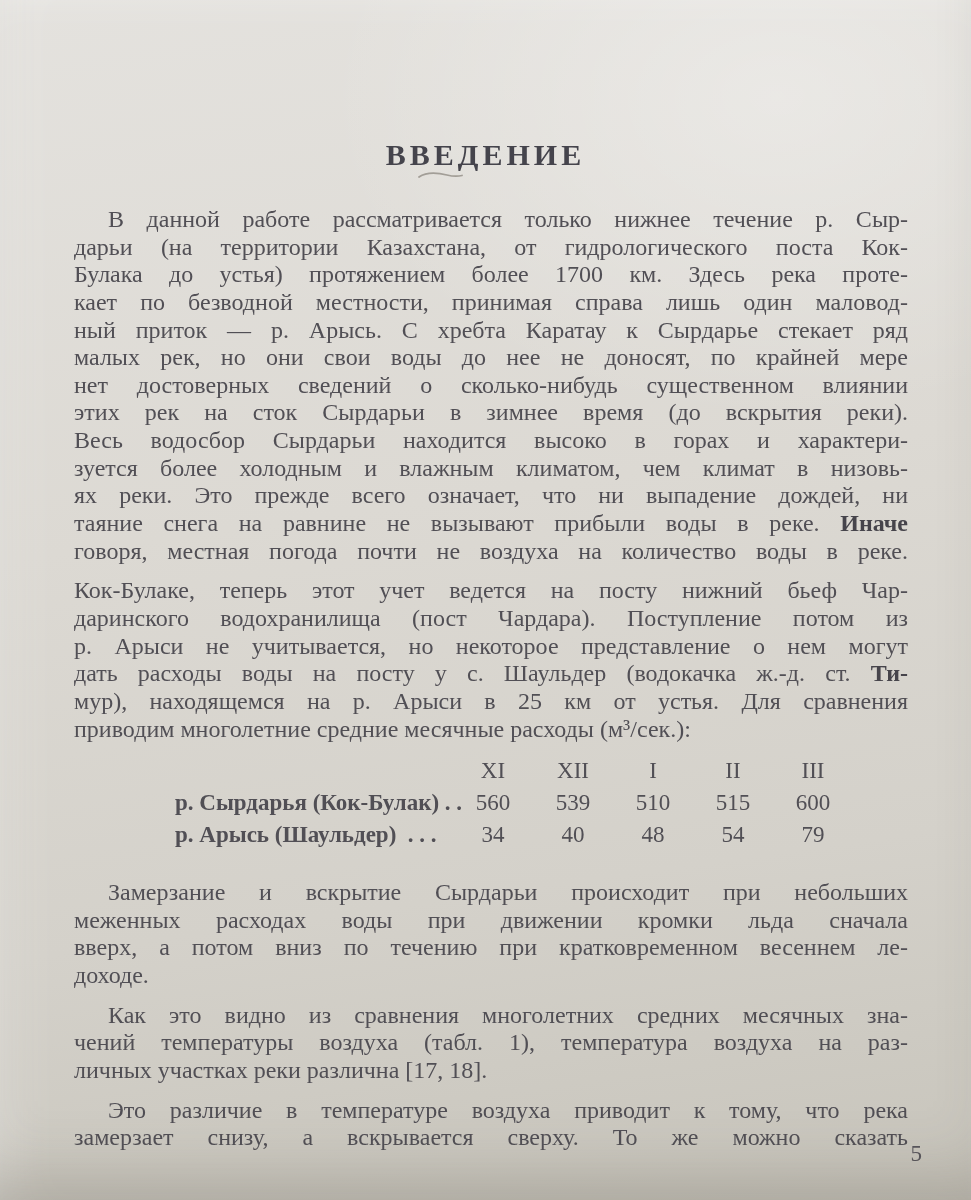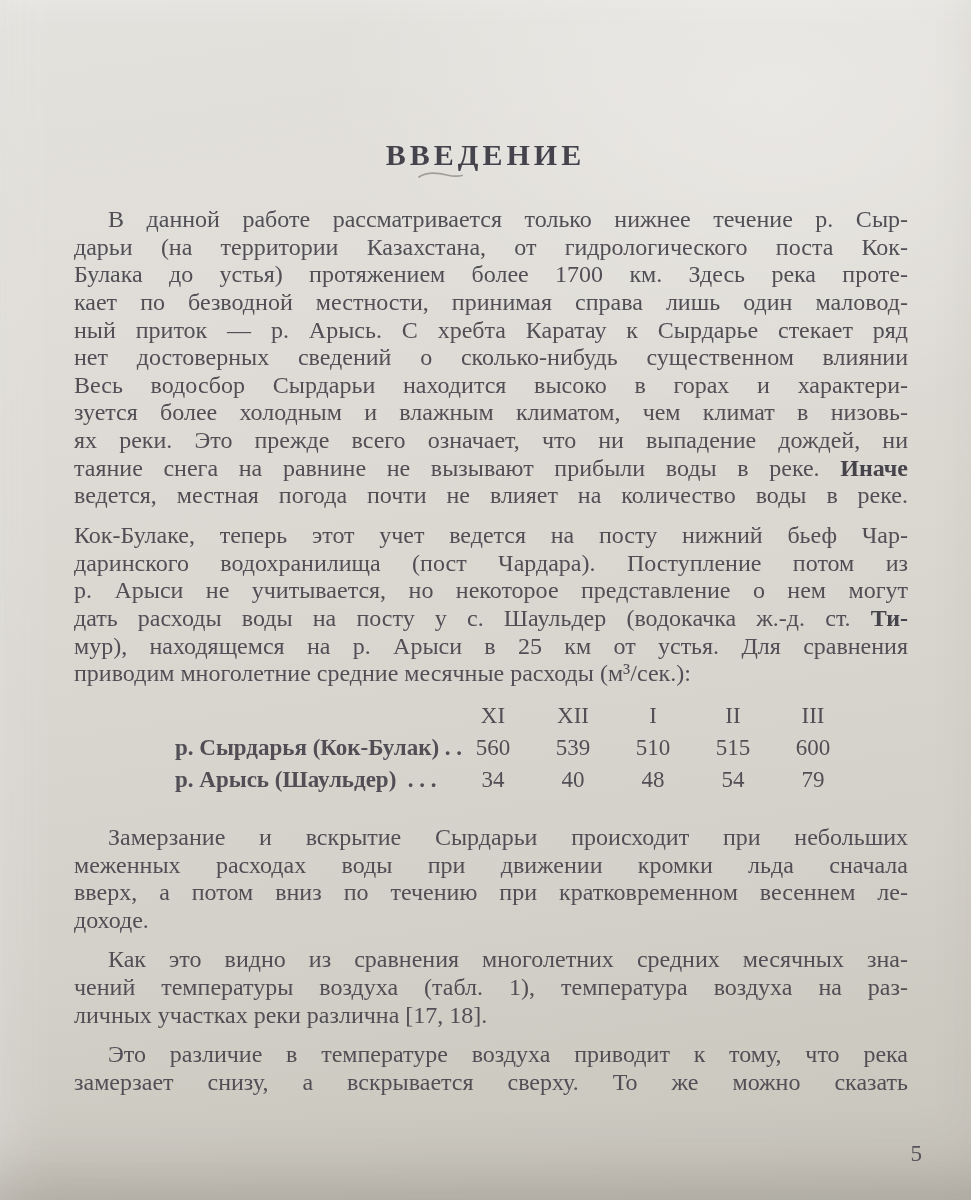--- a/index.html
+++ b/index.html
@@ -90,26 +90,28 @@
   </svg>
 
   <div class="content">
     <div id="paras-before">
         <div class="para">
           <div class="line indent">В данной работе рассматривается только нижнее течение р. Сыр-</div>
           <div class="line">дарьи (на территории Казахстана, от гидрологического поста Кок-</div>
           <div class="line">Булака до устья) протяжением более 1700 км. Здесь река проте-</div>
           <div class="line">кает по безводной местности, принимая справа лишь один маловод-</div>
           <div class="line">ный приток — р. Арысь. С хребта Каратау к Сырдарье стекает ряд</div>
+          <div class="line">малых рек, но они свои воды до нее не доносят, по крайней мере</div>
           <div class="line">нет достоверных сведений о сколько-нибудь существенном влиянии</div>
+          <div class="line">этих рек на сток Сырдарьи в зимнее время (до вскрытия реки).</div>
           <div class="line">Весь водосбор Сырдарьи находится высоко в горах и характери-</div>
           <div class="line">зуется более холодным и влажным климатом, чем климат в низовь-</div>
           <div class="line">ях реки. Это прежде всего означает, что ни выпадение дождей, ни</div>
           <div class="line">таяние снега на равнине не вызывают прибыли воды в реке. <b>Иначе</b></div>
-          <div class="line">ведется, местная погода почти не влияет на количество воды в реке.</div>
+          <div class="line">говоря, местная погода почти не воздуха на количество воды в реке.</div>
         </div>
         <div class="para">
           <div class="line">Кок-Булаке, теперь этот учет ведется на посту нижний бьеф Чар-</div>
           <div class="line">даринского водохранилища (пост Чардара). Поступление потом из</div>
           <div class="line">р. Арыси не учитывается, но некоторое представление о нем могут</div>
           <div class="line">дать расходы воды на посту у с. Шаульдер (водокачка ж.-д. ст. <b>Ти-</b></div>
           <div class="line">мур), находящемся на р. Арыси в 25 км от устья. Для сравнения</div>
           <div class="line lastline">приводим многолетние средние месячные расходы (м³/сек.):</div>
         </div>
       </div>

